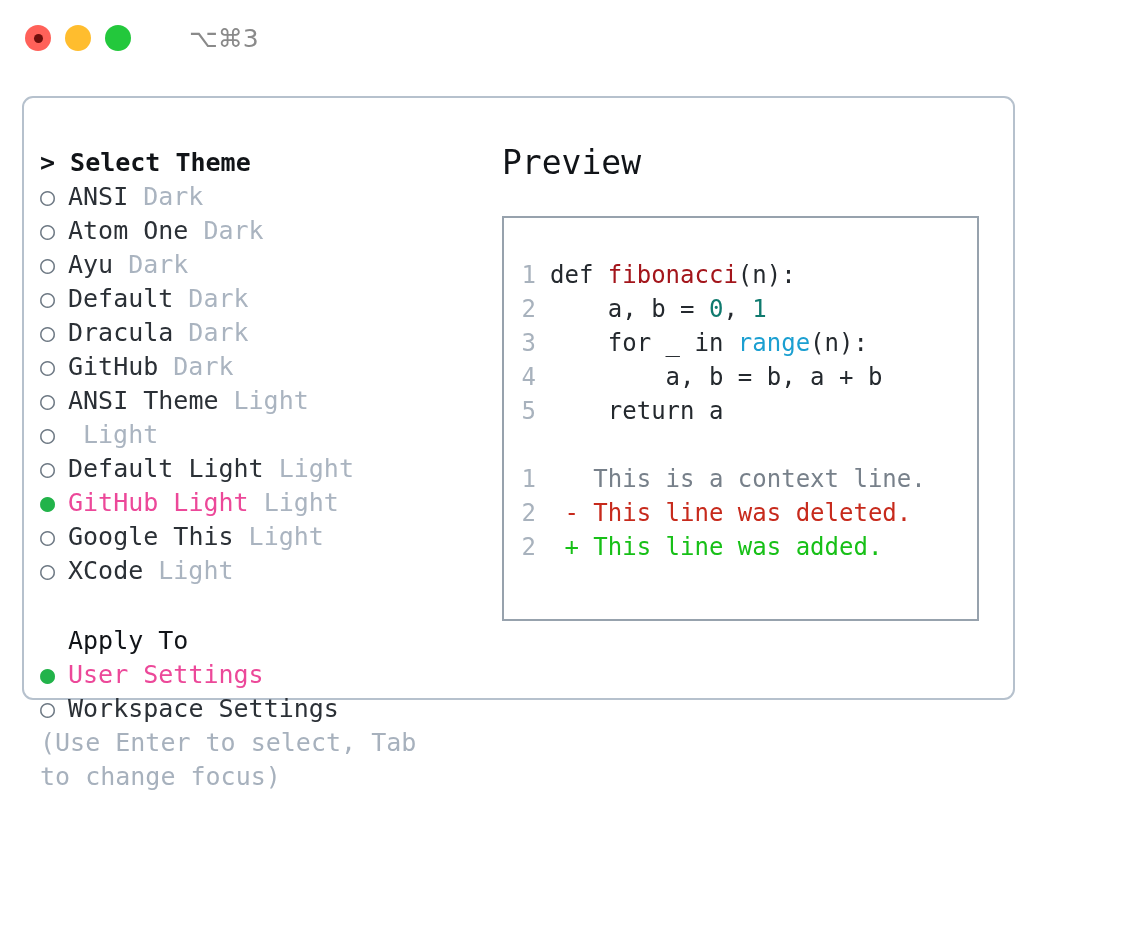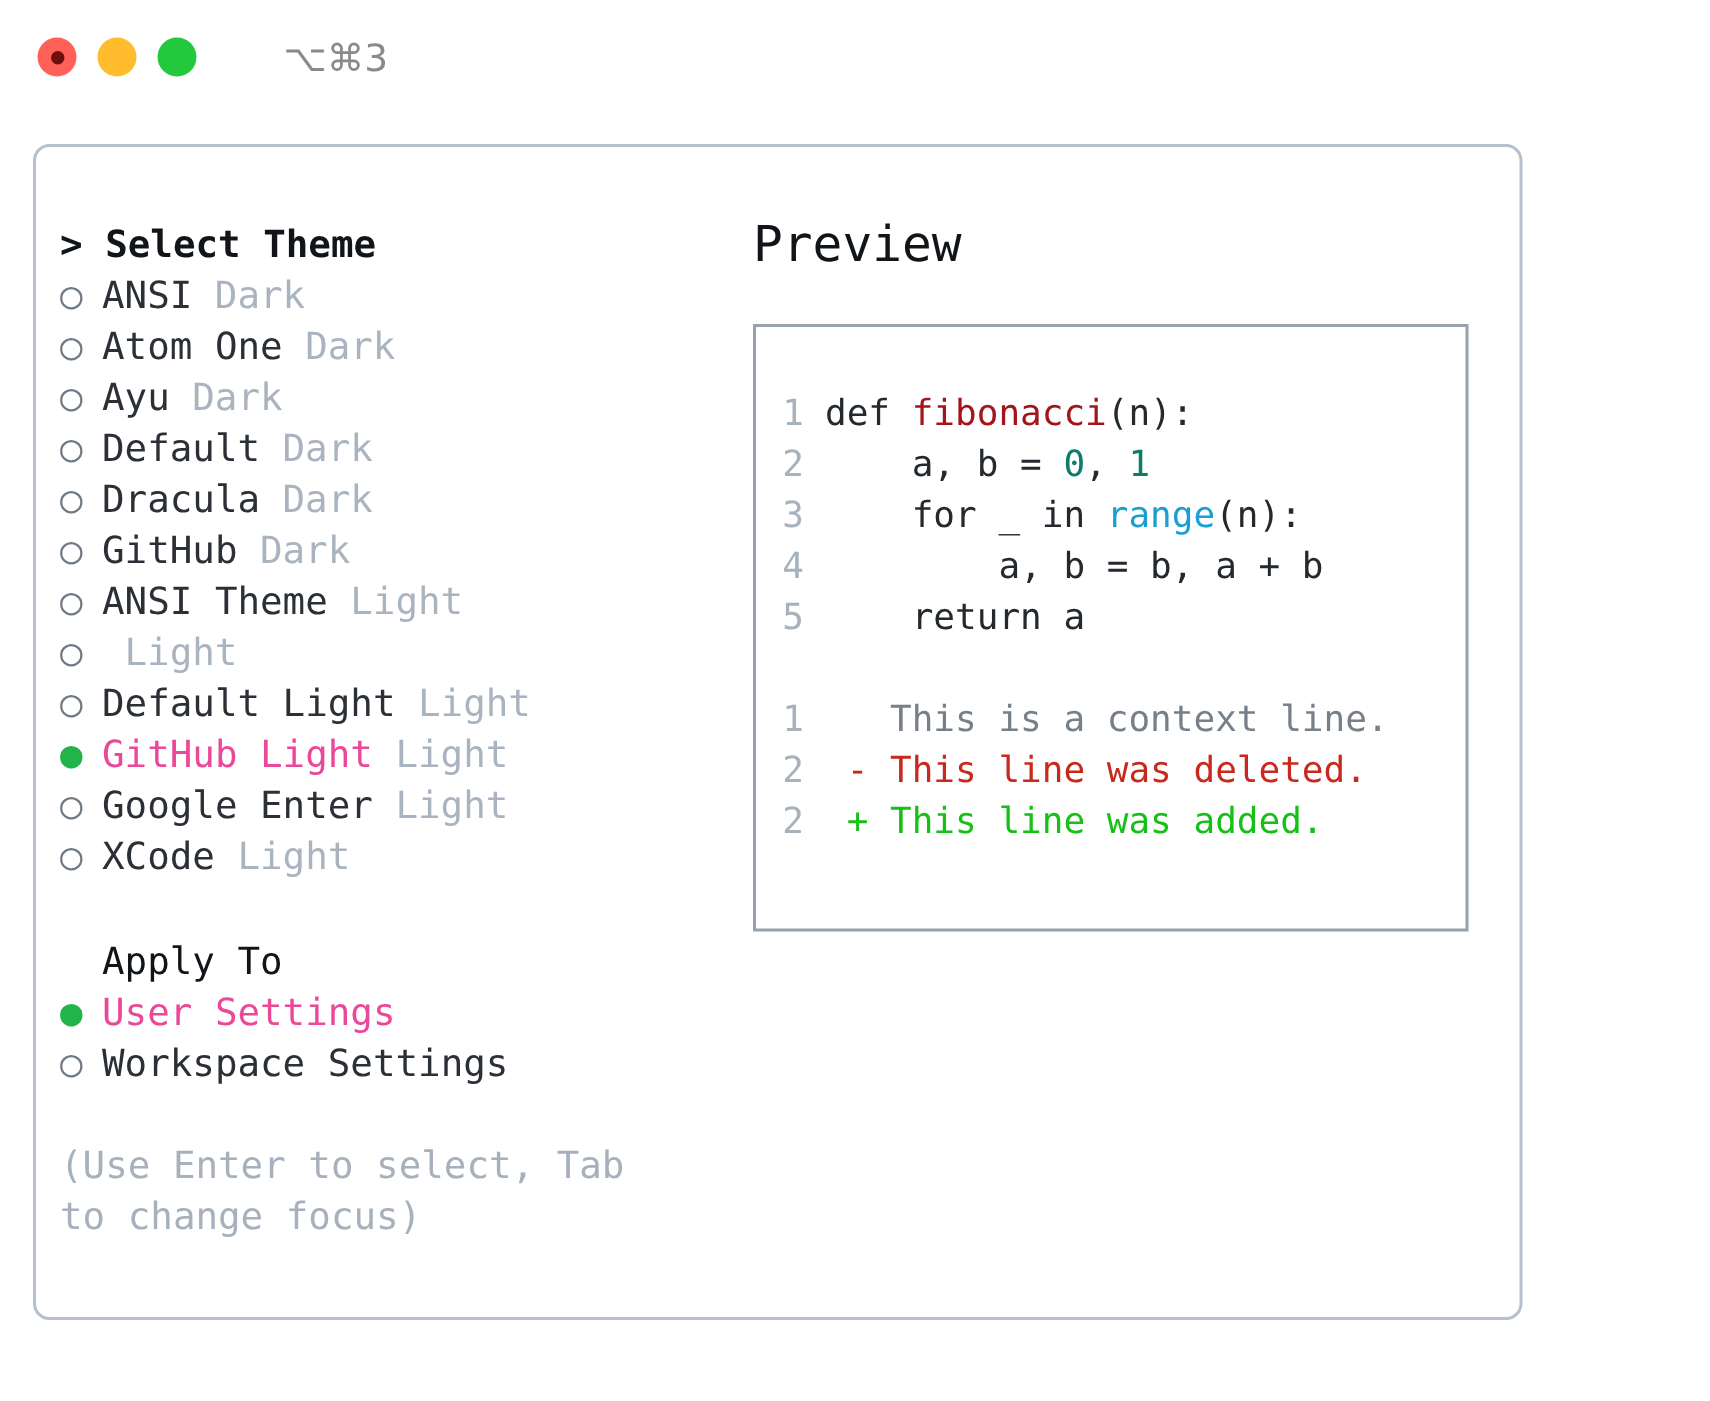--- a/index.html
+++ b/index.html
@@ -68,21 +68,21 @@
     letter-spacing: 0px;
     line-height: 1;
   }
 
   
   .panel {
     position: absolute;
     left: 22px;
     top: 96px;
     width: 993px;
-    height: 784px;
+    height: 604px;
     border: 2px solid #b6c1cd;
     border-radius: 11px;
     box-sizing: border-box;
     background: #ffffff;
   }
 
   .columns {
     display: flex;
     padding: 48px 0 0 0;
   }
@@ -129,21 +129,20 @@
   .opt.selected .bullet { color: #22b34a; }
   .opt.selected .opt-label { color: #ec4899; }
   .opt-label { color: #2b3036; }
   .opt-tag {
     color: #aab4c0;
     margin-left: 0.6em;
   }
   .spacer-lg { height: 36px; }
 
   .hint {
-    margin-top: 34px;
     font-size: 25px;
     line-height: 34px;
     color: #a7b1bd;
     width: 404px;
   }
 
   
   .preview-title {
     font-size: 33px;
     line-height: 34px;
@@ -208,21 +207,21 @@
             <div class="opt"><span class="bullet">○</span><span class="opt-label">ANSI</span><span class="opt-tag">Dark</span></div>
             <div class="opt"><span class="bullet">○</span><span class="opt-label">Atom One</span><span class="opt-tag">Dark</span></div>
             <div class="opt"><span class="bullet">○</span><span class="opt-label">Ayu</span><span class="opt-tag">Dark</span></div>
             <div class="opt"><span class="bullet">○</span><span class="opt-label">Default</span><span class="opt-tag">Dark</span></div>
             <div class="opt"><span class="bullet">○</span><span class="opt-label">Dracula</span><span class="opt-tag">Dark</span></div>
             <div class="opt"><span class="bullet">○</span><span class="opt-label">GitHub</span><span class="opt-tag">Dark</span></div>
             <div class="opt"><span class="bullet">○</span><span class="opt-label">ANSI Theme</span><span class="opt-tag">Light</span></div>
             <div class="opt"><span class="bullet">○</span><span class="opt-tag">Light</span></div>
             <div class="opt"><span class="bullet">○</span><span class="opt-label">Default Light</span><span class="opt-tag">Light</span></div>
             <div class="opt selected"><span class="bullet">●</span><span class="opt-label">GitHub Light</span><span class="opt-tag">Light</span></div>
-            <div class="opt"><span class="bullet">○</span><span class="opt-label">Google Enter</span><span class="opt-tag">Light</span></div>
+            <div class="opt"><span class="bullet">○</span><span class="opt-label">Google This</span><span class="opt-tag">Light</span></div>
             <div class="opt"><span class="bullet">○</span><span class="opt-label">XCode</span><span class="opt-tag">Light</span></div>
           </div>
 
         <div class="spacer-lg"></div>
 
         <div class="section-header plain">Apply To</div>
         <div id="apply-list">
             <div class="opt selected"><span class="bullet">●</span><span class="opt-label">User Settings</span></div>
             <div class="opt"><span class="bullet">○</span><span class="opt-label">Workspace Settings</span></div>
           </div>

